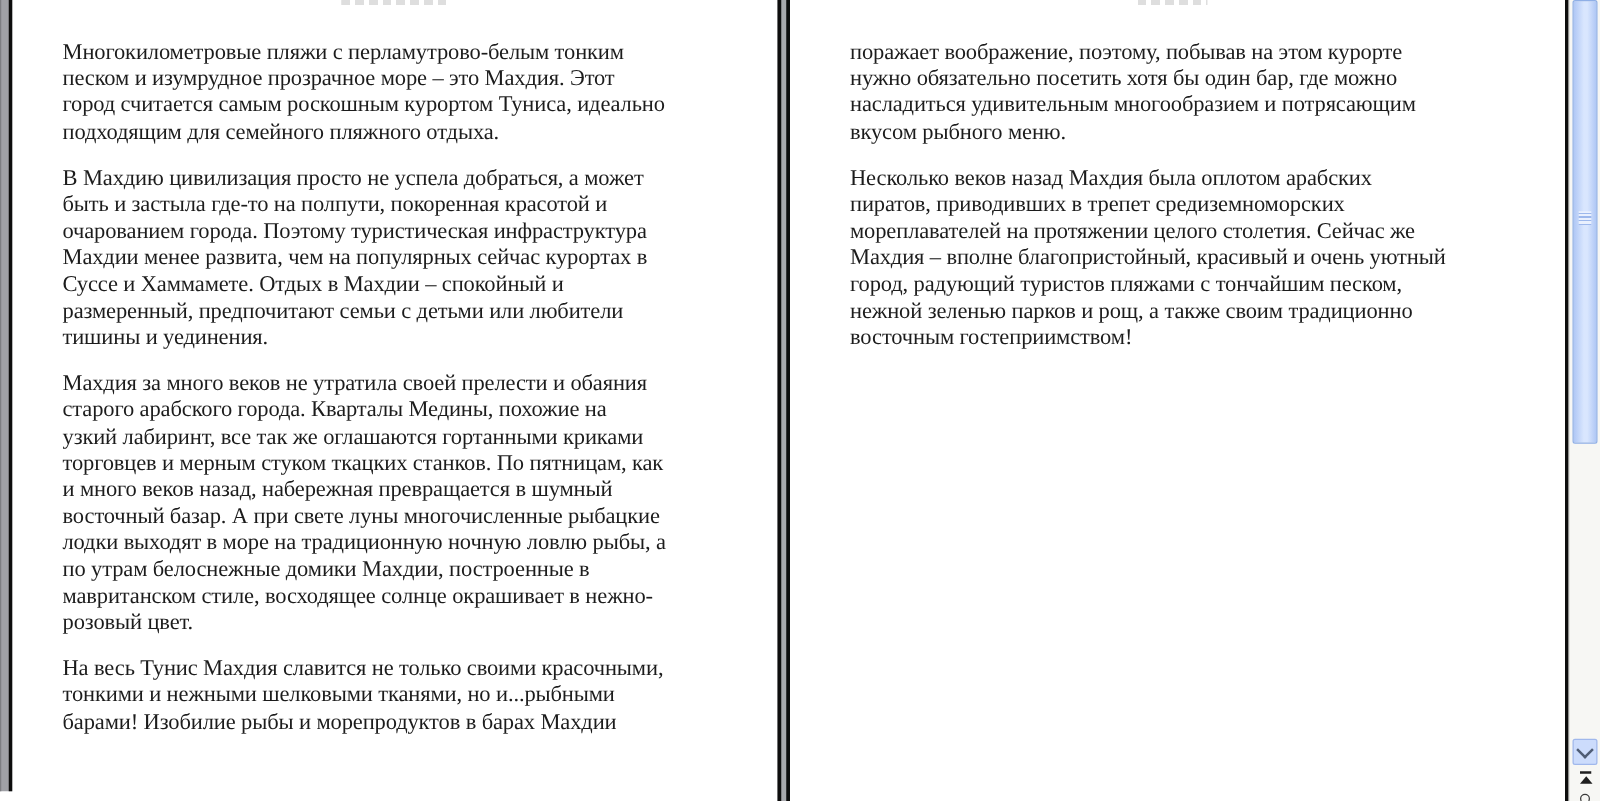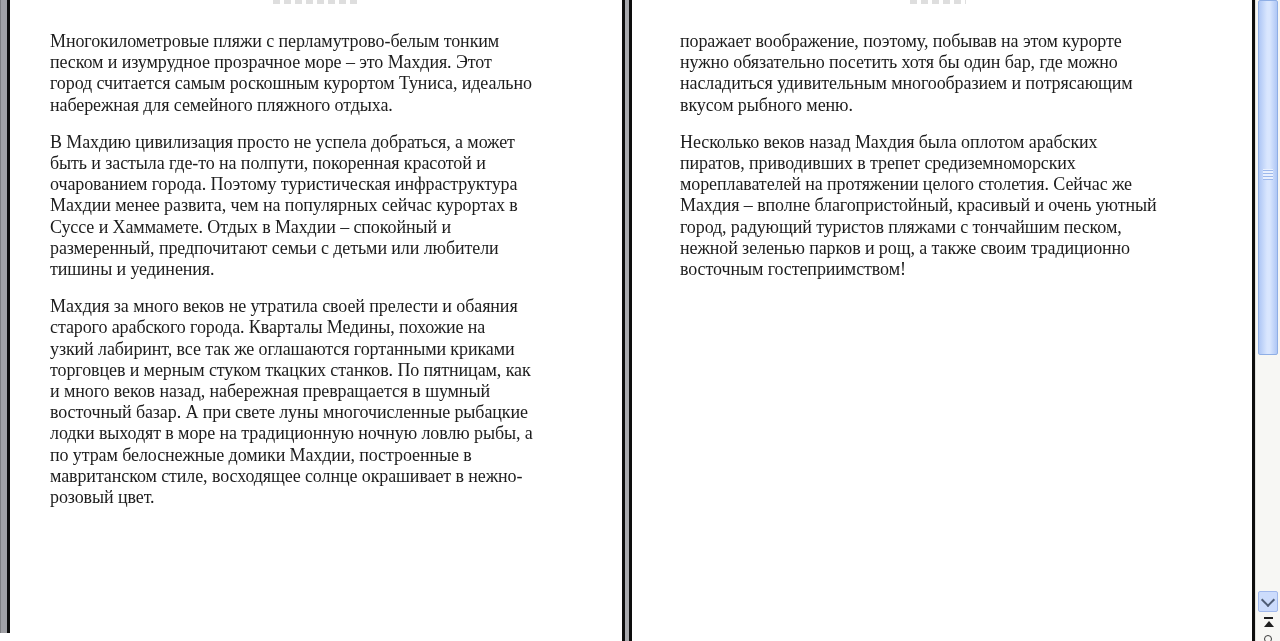--- a/index.html
+++ b/index.html
@@ -115,38 +115,41 @@
 </head>
 <body>
 
 <div class="edge-left"></div>
 
 <div class="page page-left">
   <div class="header-fragment hf-left"></div>
   <p>Многокилометровые пляжи с перламутрово-белым тонким
 песком и изумрудное прозрачное море – это Махдия. Этот
 город считается самым роскошным курортом Туниса, идеально
-набережная для семейного пляжного отдыха.</p>
+подходящим для семейного пляжного отдыха.</p>
   <p>В Махдию цивилизация просто не успела добраться,  а может
 быть и застыла где-то на полпути, покоренная красотой и
 очарованием города. Поэтому туристическая инфраструктура
 Махдии менее развита, чем на популярных сейчас курортах в
 Суссе и Хаммамете. Отдых в Махдии – спокойный и
 размеренный, предпочитают семьи с детьми или любители
 тишины и уединения.</p>
   <p>Махдия за много веков не утратила своей прелести и обаяния
 старого арабского города. Кварталы Медины, похожие на
 узкий лабиринт, все так же оглашаются гортанными криками
 торговцев и мерным стуком ткацких станков. По пятницам, как
 и много веков назад, набережная превращается в шумный
 восточный базар. А при свете луны многочисленные рыбацкие
 лодки выходят в море на традиционную ночную ловлю рыбы, а
 по утрам белоснежные домики Махдии, построенные в
 мавританском стиле, восходящее солнце окрашивает в нежно-
 розовый цвет.</p>
+  <p>На весь Тунис Махдия славится не только своими красочными,
+тонкими и нежными  шелковыми тканями, но и...рыбными
+барами!  Изобилие рыбы и морепродуктов в барах Махдии</p>
 </div>
 
 <div class="page-gap"></div>
 
 <div class="page page-right">
   <div class="header-fragment hf-right"></div>
   <p>поражает воображение, поэтому, побывав на этом курорте
 нужно обязательно посетить хотя бы один бар, где можно
 насладиться удивительным многообразием и потрясающим
 вкусом рыбного меню.</p>

